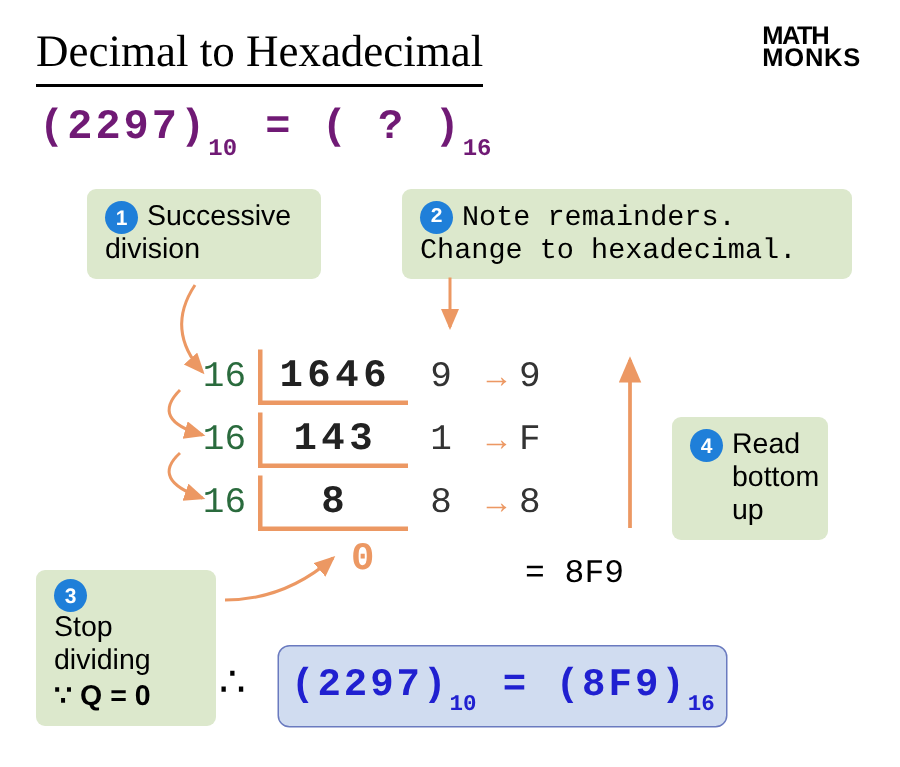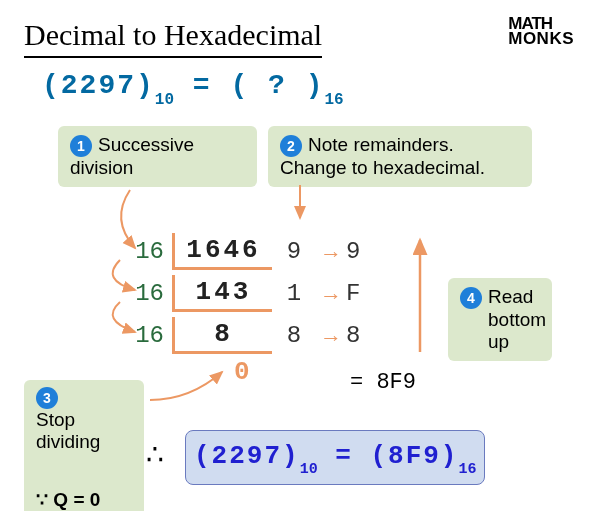--- a/index.html
+++ b/index.html
@@ -31,25 +31,24 @@
       font-weight: normal;
       color: #000;
       border-bottom: 2px solid #000;
       padding-bottom: 4px;
     }
     .equation {
       position: absolute;
       top: 70px;
       left: 26px;
       font-size: 28px;
-      color: #0369a1;
+      color: #701a75;
       font-weight: bold;
       letter-spacing: 2px;
       font-family: 'Courier New', monospace;
-      margin-left: 16px;
     }
     .equation .sub {
       font-size: 16px;
       vertical-align: sub;
       letter-spacing: 0;
       position: relative;
       top: 4px;
     }
     .step-box {
       position: absolute;
@@ -67,22 +66,22 @@
       width: 22px;
       height: 22px;
       background: #1f7fd9;
       color: #fff;
       border-radius: 50%;
       font-size: 14px;
       font-weight: bold;
       margin-right: 6px;
       vertical-align: middle;
     }
-    .step1 { top: 126px; left: 58px; width: 199px; }
-    .step2 { top: 126px; left: 268px; width: 264px; }
+    .step1 { top: 126px; left: 58px; width: 156px; }
+    .step2 { top: 126px; left: 268px; width: 300px; font-family: Liberation Mono, monospace; }
     .step3 { top: 380px; left: 24px; width: 120px; padding-top: 6px; }
     .step4 { top: 278px; left: 448px; width: 104px; }
     .division-area {
       position: absolute;
       top: 230px;
       left: 130px;
     }
     .div-row {
       display: flex;
       align-items: center;
@@ -171,21 +170,20 @@
       color: #000;
     }
     .svg-overlay {
       position: absolute;
       top: 0;
       left: 0;
       pointer-events: none;
     }
     .qeq {
       font-weight: bold;
-      margin-top: 35px;
     }
   </style>
 </head>
 <body>
 
 <div class="logo">
   <div class="m-line">MATH</div>
   <div>MONKS</div>
 </div>
 

